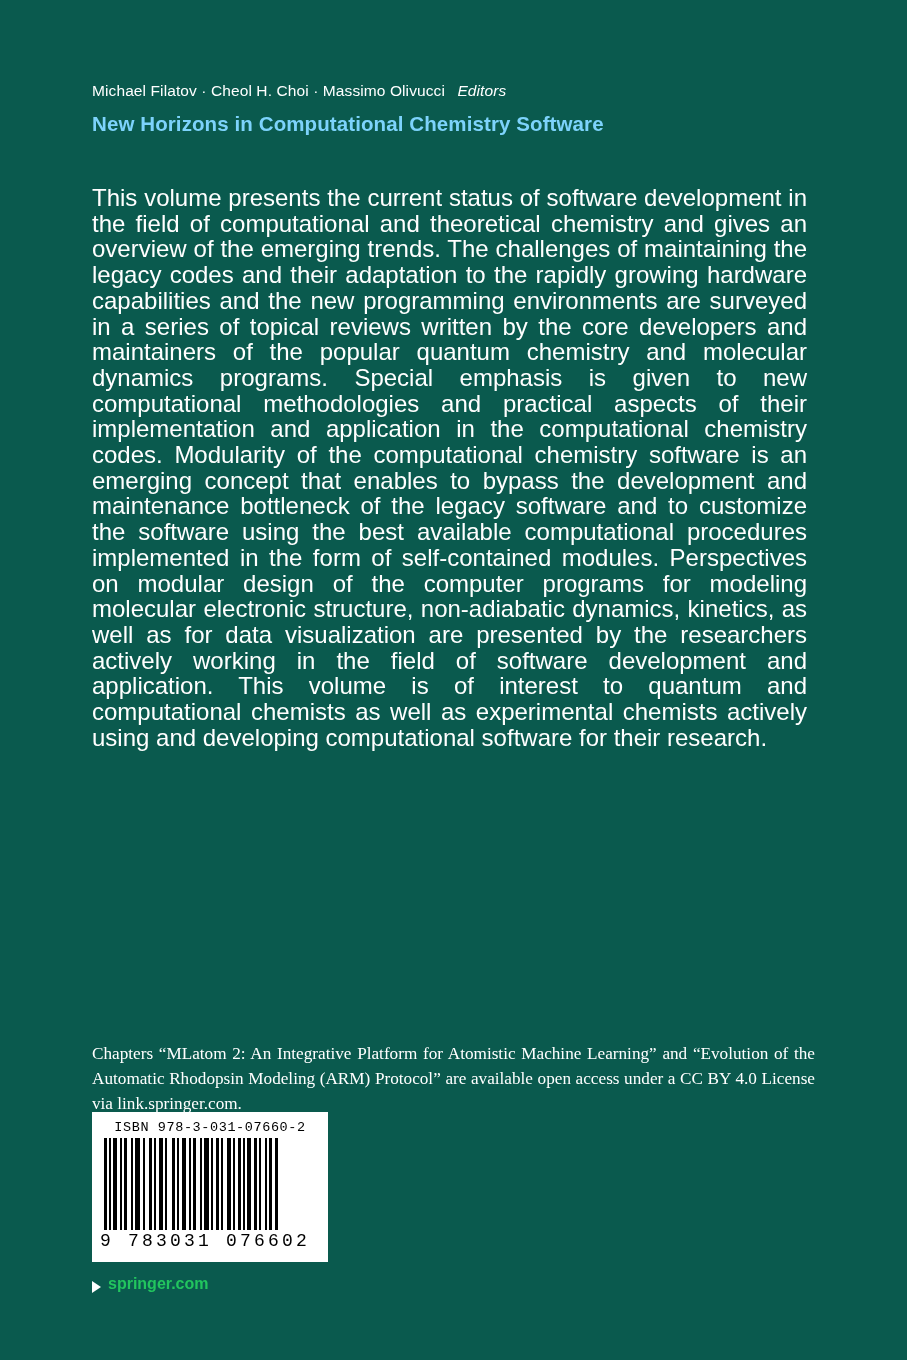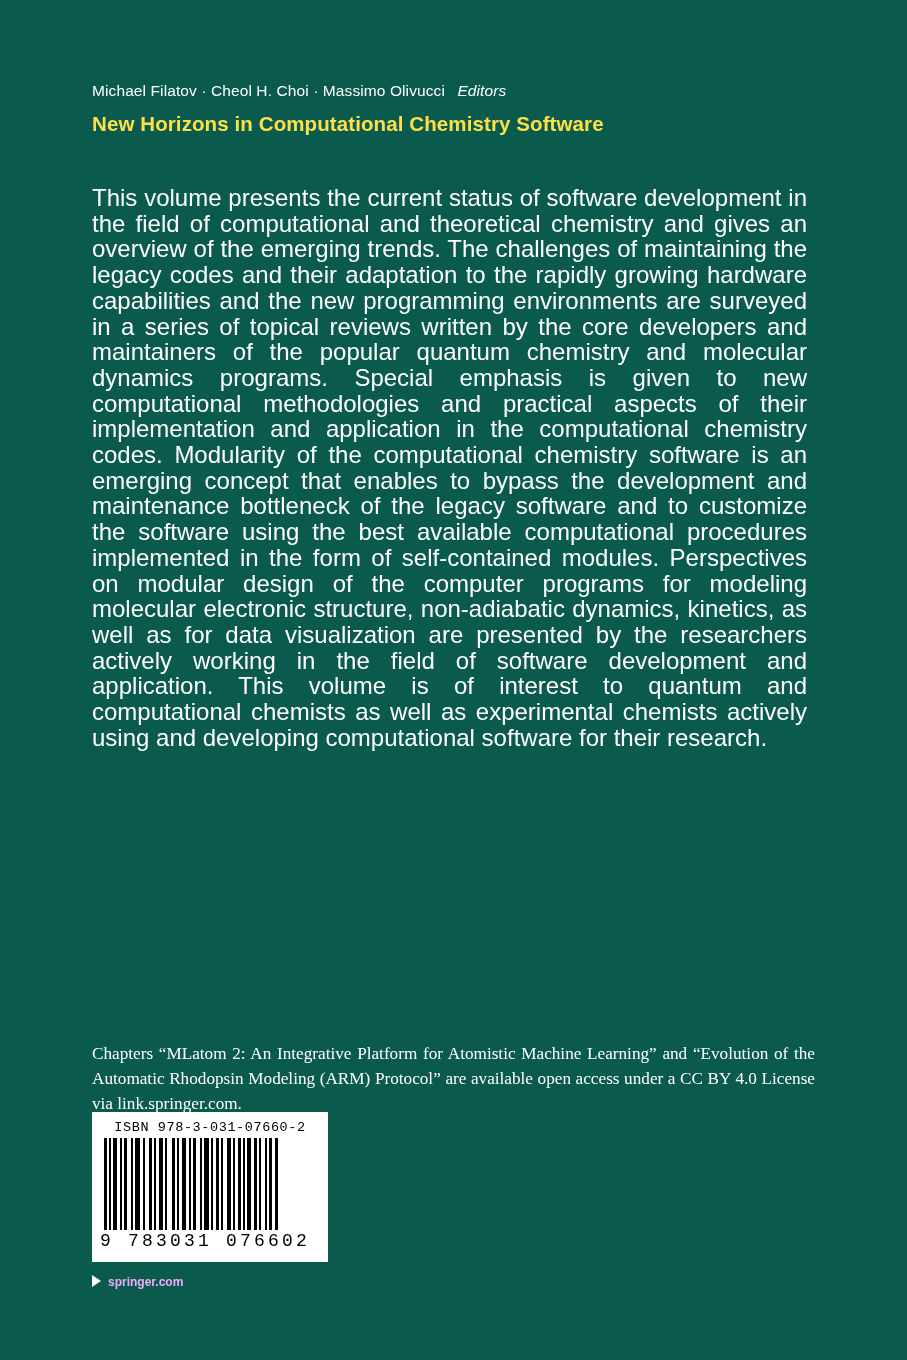--- a/index.html
+++ b/index.html
@@ -44,21 +44,21 @@
   }
   .editors-line .ed-label {
     font-style: italic;
     padding-left: 8px;
   }
   .book-title {
     position: absolute;
     top: 112px;
     left: 0;
     right: 0;
-    color: #fde047;
+    color: #7dd3fc;
     font-weight: bold;
     font-size: 20.5px;
     letter-spacing: 0.1px;
   }
   .blurb {
     position: absolute;
     top: 185px;
     left: 0;
     right: 8px;
     color: #ffffff;
@@ -120,23 +120,23 @@
     text-align: left;
     letter-spacing: 3.2px;
     margin-top: 1px;
     white-space: nowrap;
   }
   .springer {
     position: absolute;
     left: 0;
     top: 1275px;
     display: flex;
-    align-items: flex-start;
-    color: #f0abfc;
-    font-size: 12px;
+    align-items: flex-end;
+    color: #22c55e;
+    font-size: 16px;
     font-weight: bold;
   }
   .springer .tri {
     width: 0;
     height: 0;
     border-left: 9px solid #ffffff;
     border-top: 6px solid transparent;
     border-bottom: 6px solid transparent;
     margin-right: 7px;
   }

